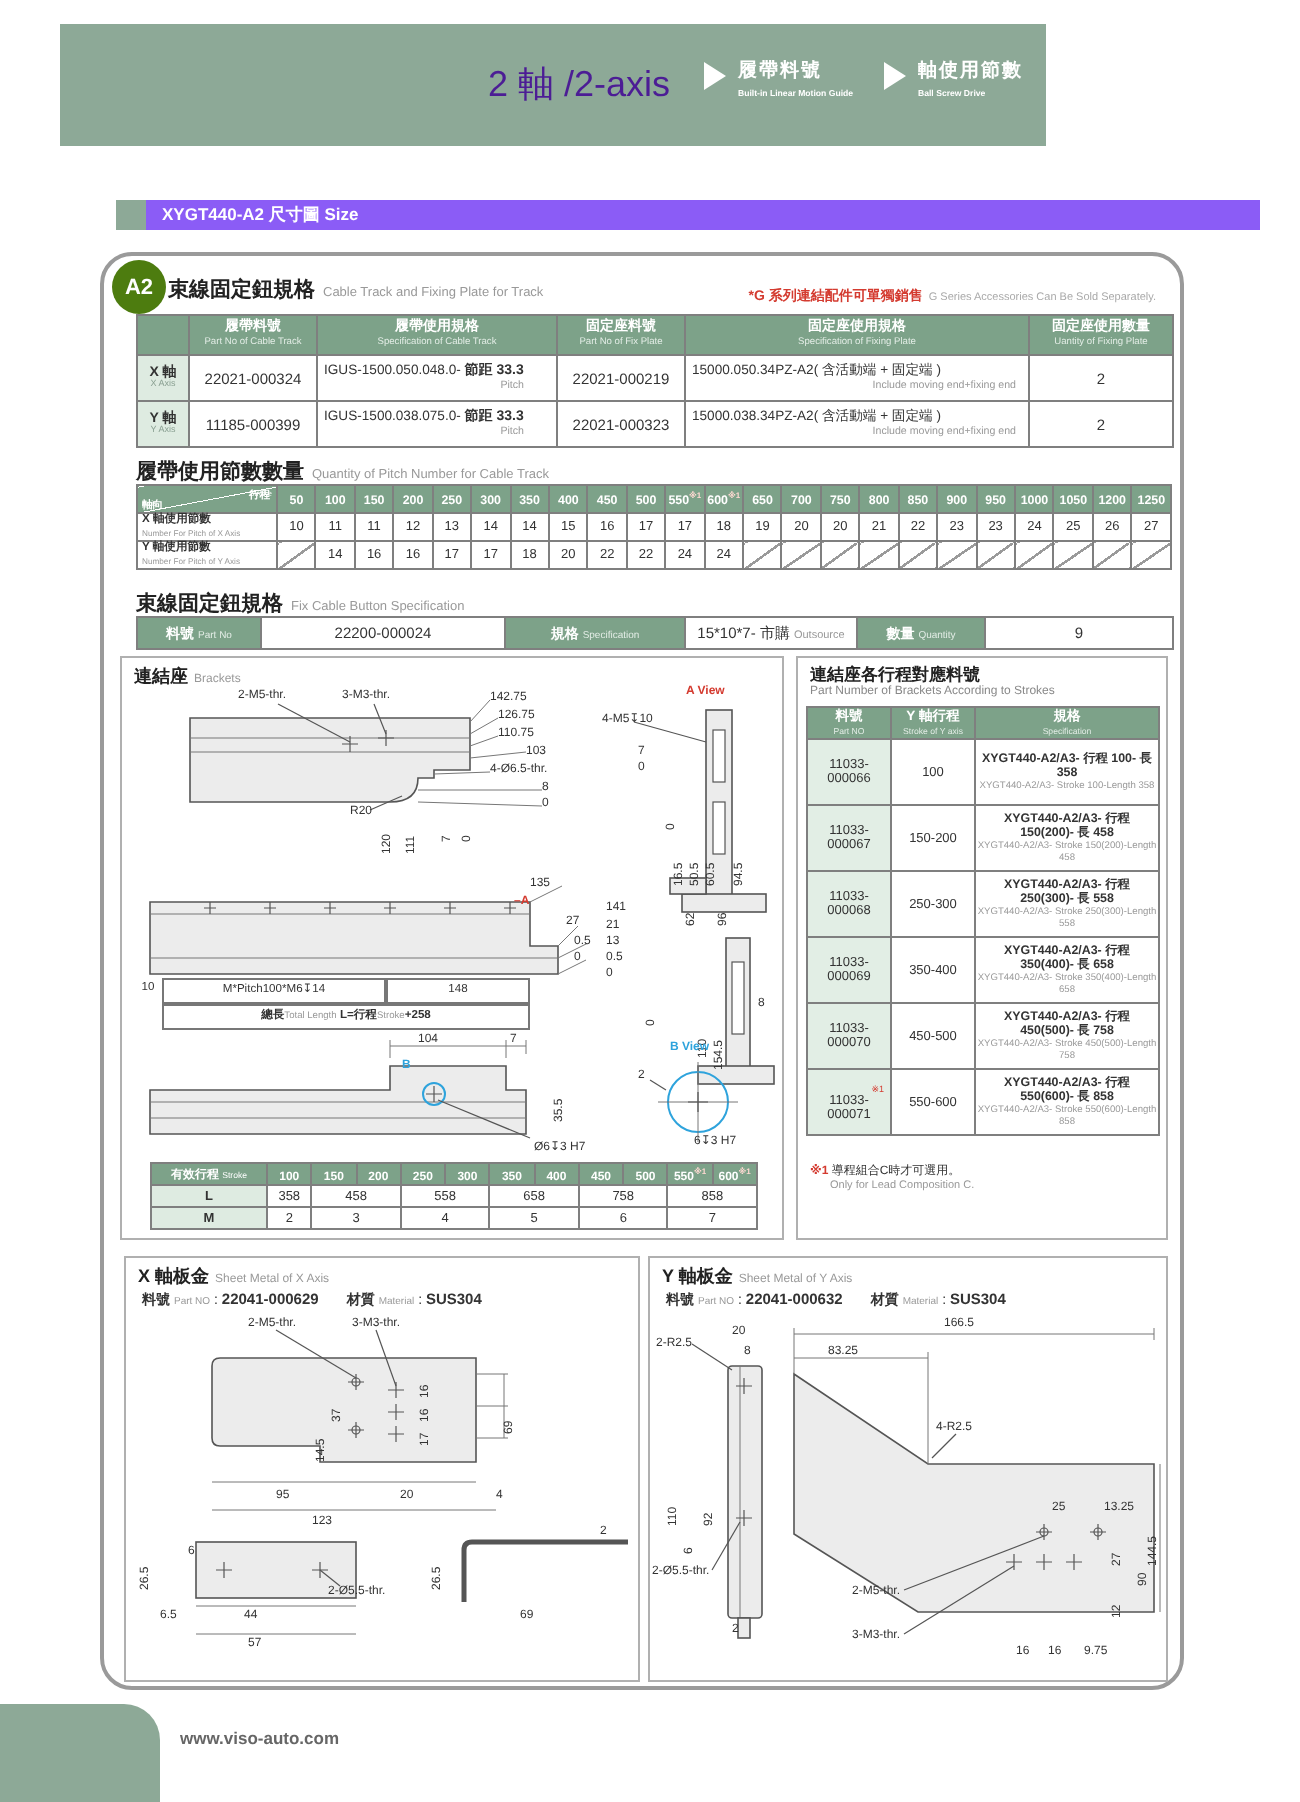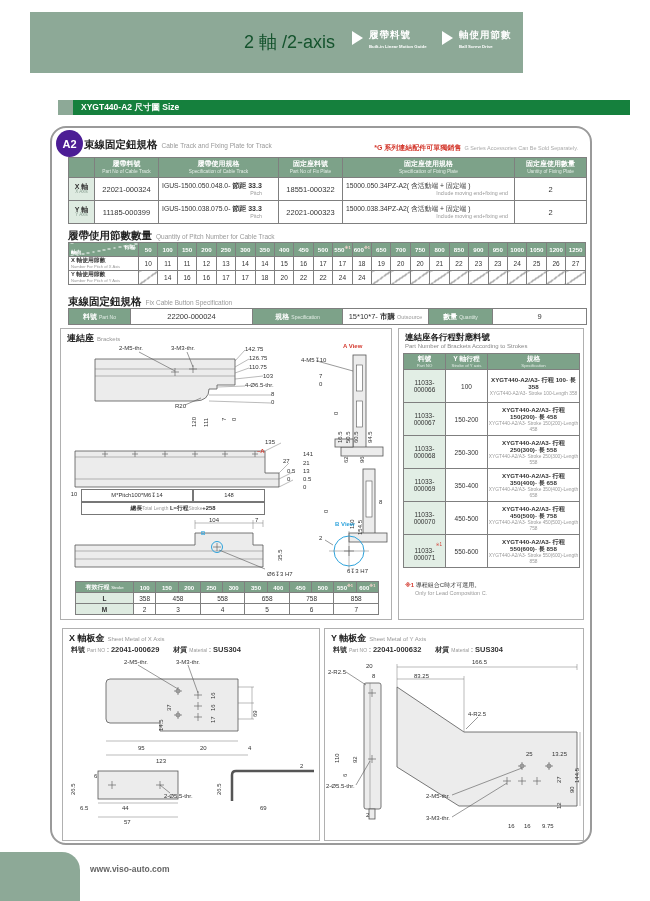--- a/index.html
+++ b/index.html
@@ -2,33 +2,33 @@
 <html><head>
 <meta charset="utf-8">
 <style>
 *{margin:0;padding:0;box-sizing:border-box}
 html,body{width:650px;height:901px}
 body{position:relative;background:#fff;font-family:"Liberation Sans","DejaVu Sans",sans-serif;color:#333;overflow:hidden}
 i{font-style:normal}
 
 .band{position:absolute;left:30px;top:12px;width:493px;height:61px;background:#8DA997}
 .model{position:absolute;left:16px;top:9px;font-size:28px;font-weight:bold;color:#fff;letter-spacing:.5px}
-.subtitle{position:absolute;left:214px;top:18px;font-size:18px;color:#14532d}
+.subtitle{position:absolute;left:214px;top:18px;font-size:18px;color:#4c1d95}
 .feature{position:absolute;top:17px;display:flex}
 .f1{left:322px}.f2{left:412px}
 .tri{width:0;height:0;border-left:11px solid #fff;border-top:7px solid transparent;border-bottom:7px solid transparent;margin-top:2px}
 .ftxt{margin-left:6px;color:#fff}
 .fzh{display:block;font-size:9.5px;font-weight:bold;letter-spacing:1px;white-space:nowrap}
 .fen{display:block;font-size:4.3px;margin-top:2px;white-space:nowrap;font-weight:bold}
 
 .sq{position:absolute;left:58px;top:100px;width:15px;height:15px;background:#8DA997}
-.secbar{position:absolute;left:73px;top:100px;width:557px;height:15px;background:#15803d;color:#fff;font-size:8.5px;font-weight:bold;line-height:15px;padding-left:8px}
+.secbar{position:absolute;left:73px;top:100px;width:557px;height:15px;background:#8b5cf6;color:#fff;font-size:8.5px;font-weight:bold;line-height:15px;padding-left:8px}
 
 .card{position:absolute;left:50px;top:126px;width:542px;height:719px;border:2px solid #9a9a9a;border-radius:16px;background:#fff}
-.badge{position:absolute;left:4px;top:2px;width:27px;height:27px;border-radius:50%;background:#4c1d95;color:#fff;font-size:11px;font-weight:bold;display:flex;align-items:center;justify-content:center}
+.badge{position:absolute;left:4px;top:2px;width:27px;height:27px;border-radius:50%;background:#4d7c0f;color:#fff;font-size:11px;font-weight:bold;display:flex;align-items:center;justify-content:center}
 .sec-title{position:absolute;font-size:10.5px;font-weight:bold;color:#222;white-space:nowrap}
 .sec-title .en{font-size:6.5px;color:#999;font-weight:normal;margin-left:4px}
 .st1{left:32px;top:10px}.st2{left:16px;top:101px}.st3{left:16px;top:167px}
 .note{position:absolute;right:12px;top:15px;font-size:7px;font-weight:bold;color:#D43B30;white-space:nowrap}
 .note .en{font-size:5.5px;color:#aaa;font-weight:normal;margin-left:3px}
 table{border-collapse:collapse;table-layout:fixed}
 
 .t1{position:absolute;left:16px;top:29px;width:518px}
 .t1 th{background:#7DA289;color:#fff;border:1px solid #7f7f7f;padding:1px 0;font-size:7px;line-height:1.2;height:20px}
 .t1 th .en{display:block;font-size:4.8px;font-weight:normal;color:#E3EDE6}
@@ -52,21 +52,21 @@
 .t2 td.plabel{text-align:left;padding-left:2px;background:#fff;line-height:1}
 .t2 td.plabel b{display:block;font-size:5.8px}
 .t2 td.plabel i{display:block;font-size:4.1px;color:#999;margin-top:1px}
 .t2 td.pv{font-size:6.5px;text-align:center;background:#fff}
 .t2 td.pv.empty{background:linear-gradient(to bottom right,#fff 47%,#9a9a9a 47%,#9a9a9a 53%,#fff 53%)}
 
 .t3{position:absolute;left:16px;top:180px;width:518px}
 .t3 td{border:1px solid #7f7f7f;height:16px;font-size:7.5px;text-align:center;background:#fff}
 .t3 td.g{background:#7DA289;color:#fff;font-size:7px;font-weight:bold}
 .t3 td.g .en{font-size:5px;font-weight:normal;margin-left:2px;color:#E3EDE6}
-.t3 td .zh{font-weight:bold}
+.t3 td .zh{font-weight:normal}
 .t3 td .en2{font-size:5.5px;color:#999;margin-left:2px}
 
 .bpanel{position:absolute;left:8px;top:200px;width:332px;height:292px;border:1px solid #b0b0b0}
 .ppanel{position:absolute;left:346px;top:200px;width:186px;height:292px;border:1px solid #b0b0b0}
 .sxpanel{position:absolute;left:10px;top:500px;width:258px;height:213px;border:1px solid #b0b0b0}
 .sypanel{position:absolute;left:272px;top:500px;width:260px;height:213px;border:1px solid #b0b0b0}
 .ptitle{position:absolute;left:6px;top:3px;font-size:9px;font-weight:bold;color:#222;white-space:nowrap}
 .ptitle .en{font-size:6px;color:#999;font-weight:normal;margin-left:3px}
 .ptitle2e{position:absolute;left:6px;top:14px;font-size:6px;color:#888;white-space:nowrap}
 .prow{position:absolute;left:8px;top:16px;font-size:7px;white-space:nowrap}
@@ -169,21 +169,21 @@
         <th><span>履帶料號</span><span class="en">Part No of Cable Track</span></th>
         <th><span>履帶使用規格</span><span class="en">Specification of Cable Track</span></th>
         <th><span>固定座料號</span><span class="en">Part No of Fix Plate</span></th>
         <th><span>固定座使用規格</span><span class="en">Specification of Fixing Plate</span></th>
         <th><span>固定座使用數量</span><span class="en">Uantity of Fixing Plate</span></th>
       </tr>
       <tr>
         <td class="axis"><span>X 軸</span><span class="en">X Axis</span></td>
         <td>22021-000324</td>
         <td class="spec"><span>IGUS-1500.050.048.0-</span> <b>節距 33.3</b><span class="sub">Pitch</span></td>
-        <td>18551-000322</td>
+        <td>22021-000219</td>
         <td class="spec fspec"><span>15000.050.34PZ-A2( 含活動端 + 固定端 )</span><span class="sub">Include moving end+fixing end</span></td>
         <td>2</td>
       </tr>
       <tr>
         <td class="axis"><span>Y 軸</span><span class="en">Y Axis</span></td>
         <td>11185-000399</td>
         <td class="spec"><span>IGUS-1500.038.075.0-</span> <b>節距 33.3</b><span class="sub">Pitch</span></td>
         <td>22021-000323</td>
         <td class="spec fspec"><span>15000.038.34PZ-A2( 含活動端 + 固定端 )</span><span class="sub">Include moving end+fixing end</span></td>
         <td>2</td>

